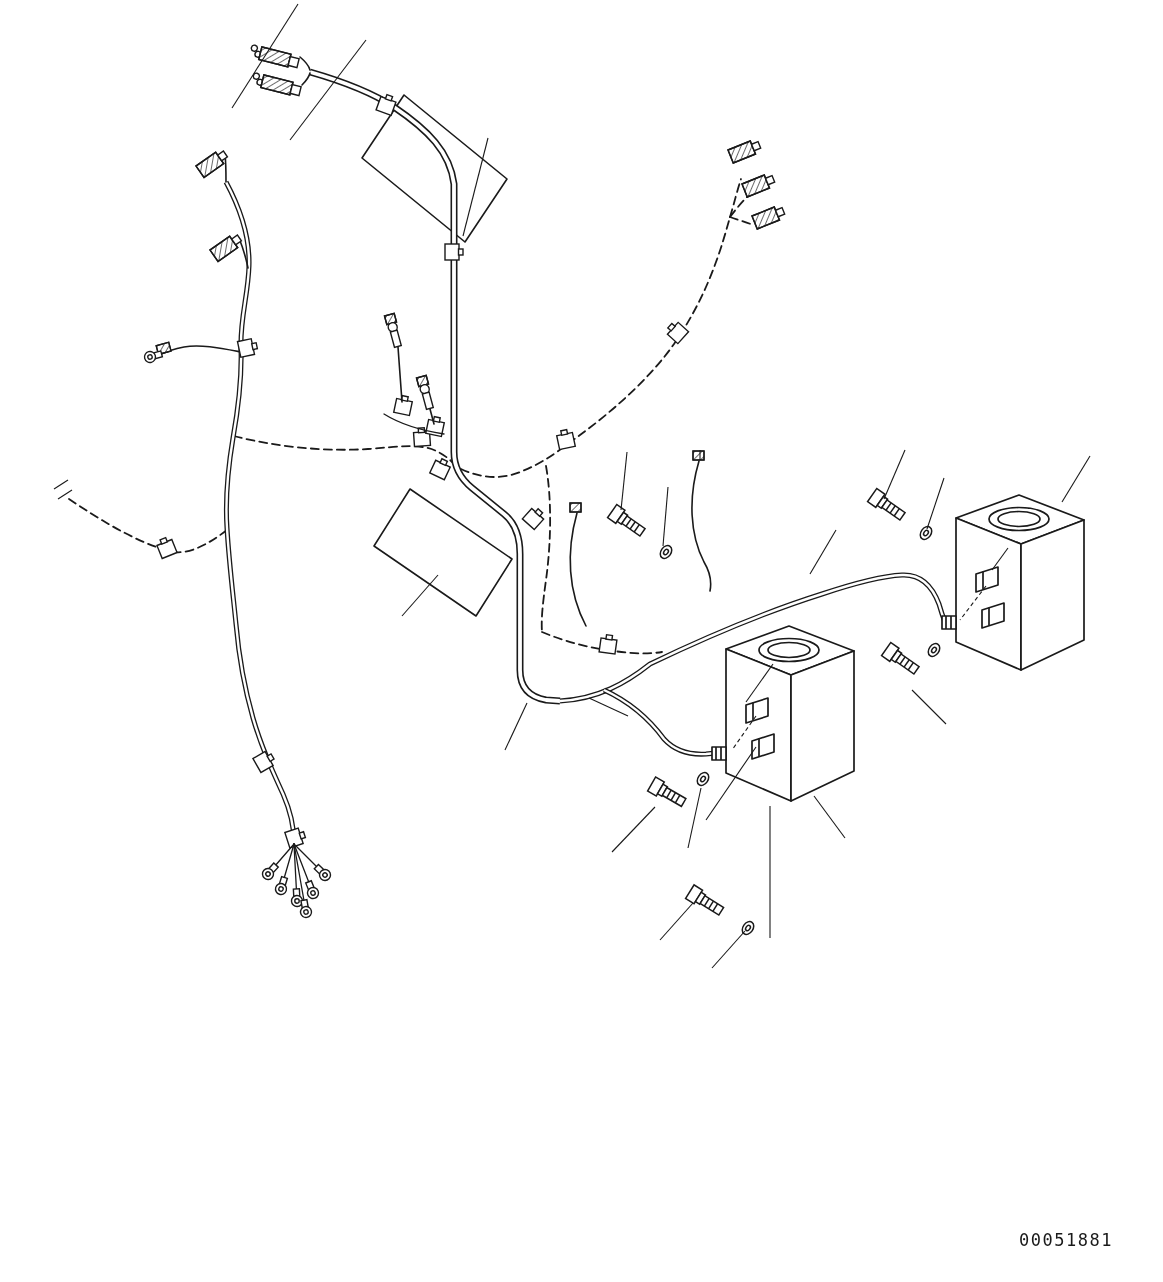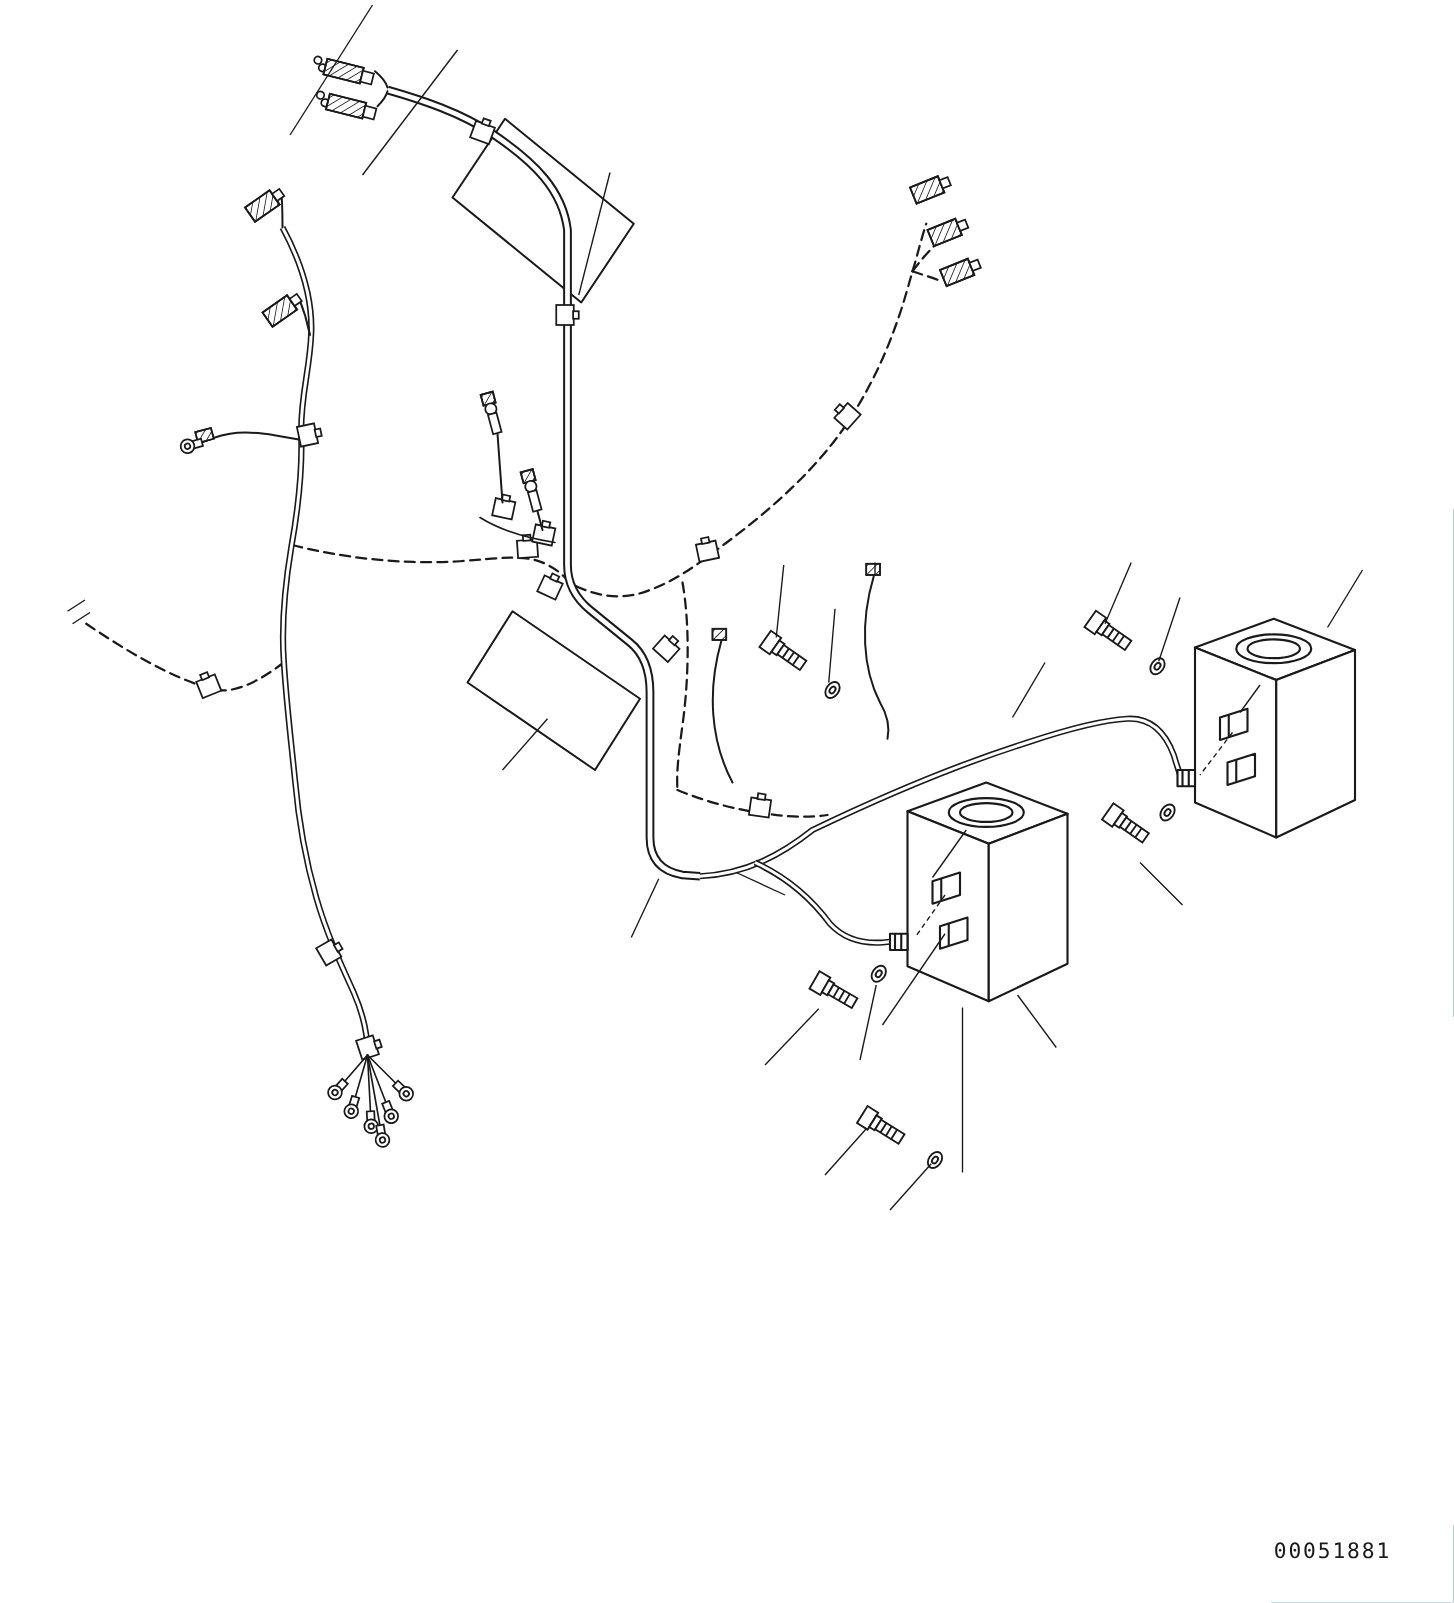--- a/index.html
+++ b/index.html
@@ -1,16 +1,16 @@
 <!DOCTYPE html>
 <html><head>
 <meta charset="utf-8">
 <style>
   html,body{margin:0;padding:0;background:#ffffff;}
-  .page{width:1163px;height:1282px;background:#0f766e;position:relative;overflow:hidden;
+  .page{width:1163px;height:1282px;background:#f9a8d4;position:relative;overflow:hidden;
         font-family:"DejaVu Sans","Liberation Sans",sans-serif;}
   svg{display:block;}
   .plate{fill:none;stroke:#1a1a1a;stroke-width:1.6;stroke-linejoin:round;}
   .dash{fill:none;stroke:#1a1a1a;stroke-width:1.8;stroke-dasharray:8 5;stroke-linecap:round;}
   .wire{fill:none;stroke:#1a1a1a;stroke-width:1.6;stroke-linecap:round;}
   .thin{fill:none;stroke:#1a1a1a;stroke-width:1.3;stroke-linecap:round;}
   .tube-o{fill:none;stroke:#1a1a1a;stroke-width:7;stroke-linejoin:round;}
   .tube-i{fill:none;stroke:#ffffff;stroke-width:3.8;stroke-linejoin:round;}
   .hose-o{fill:none;stroke:#1a1a1a;stroke-width:5;stroke-linejoin:round;}
   .hose-i{fill:none;stroke:#ffffff;stroke-width:2.4;stroke-linejoin:round;}

